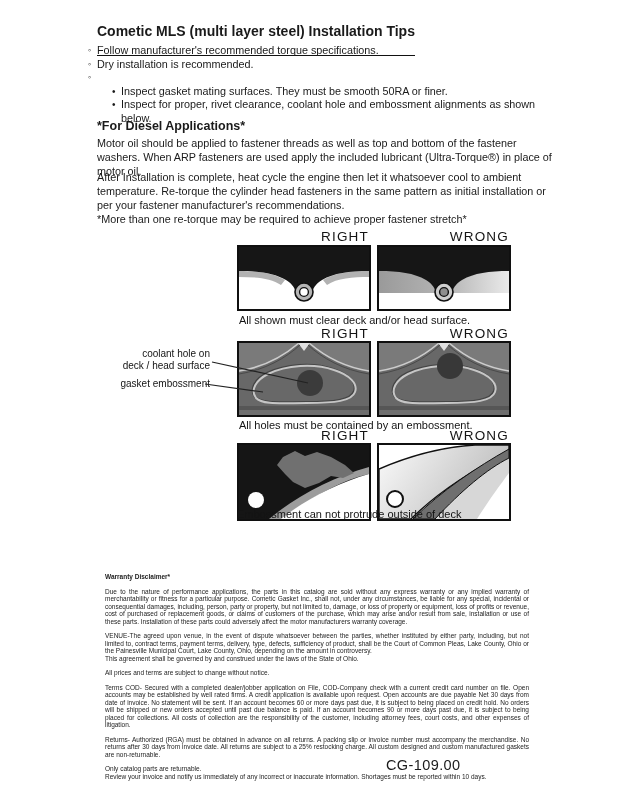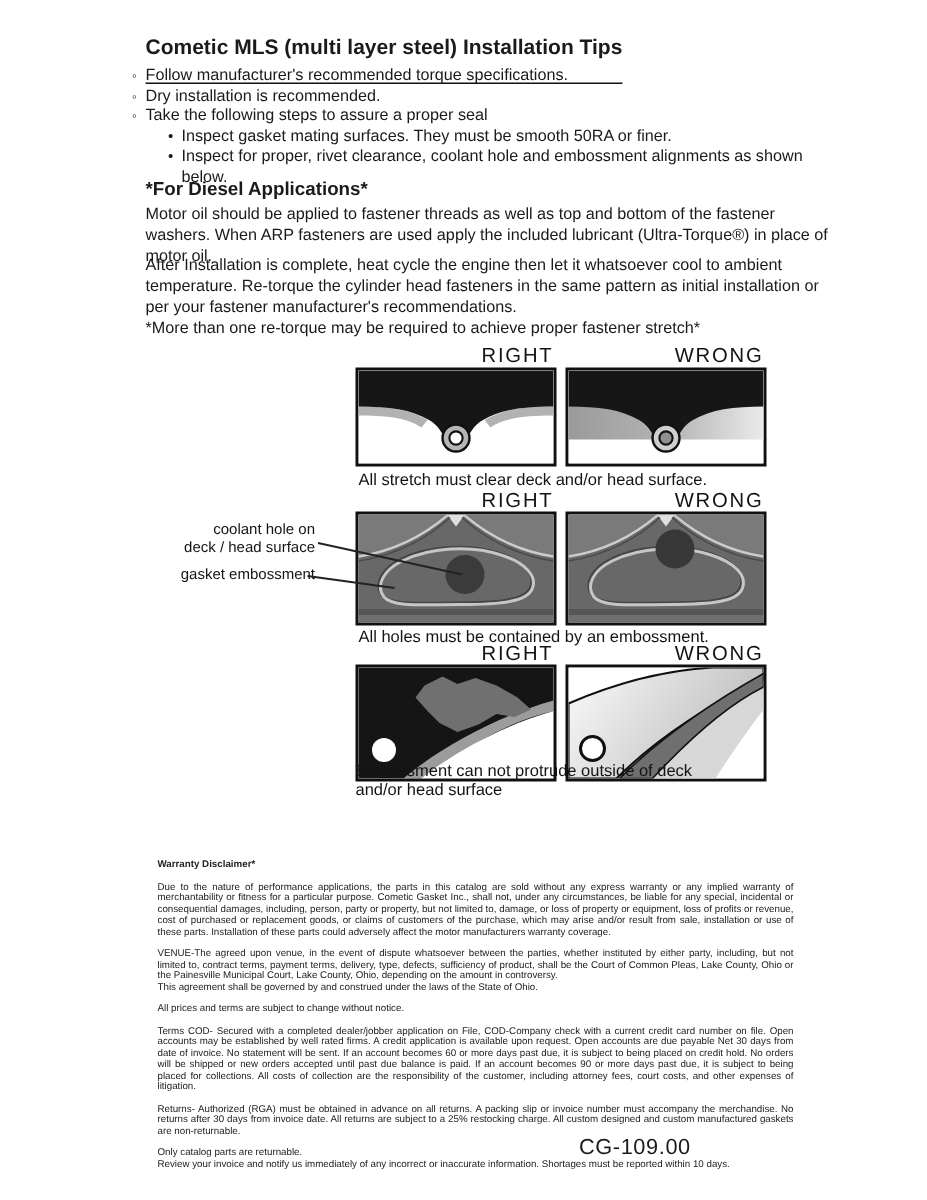--- a/index.html
+++ b/index.html
@@ -40,21 +40,20 @@
     <div class="bullet">
       <span class="mark">◦</span>
       <span>Follow manufacturer's recommended torque specifications.</span>
     </div>
     <div class="bullet">
       <span class="mark">◦</span>
       <span>Dry installation is recommended.</span>
     </div>
     <div class="bullet">
       <span class="mark">◦</span>
-      <span>Take the following steps to assure a proper seal</span>
     </div>
     <div class="bullet sub">
       <span class="mark">•</span>
       <span>Inspect gasket mating surfaces.  They must be smooth 50RA or finer.</span>
     </div>
     <div class="bullet sub">
       <span class="mark">•</span>
       <span>Inspect for proper, rivet clearance, coolant hole and embossment alignments as shown below.</span>
     </div>
   </div>
@@ -86,21 +85,21 @@
             <stop offset="1" stop-color="#eaeaea"></stop>
         </linearGradient>
       </defs>
       <rect width="130" height="62" fill="#ffffff"></rect>
       <rect x="0" y="23" width="130" height="23" fill="url(#g1)"></rect>
       <path d="M0,0 L130,0 L130,24 C110,24 95,26 83,33 C72,39 74,50 65,50 C56,50 58,39 47,33 C35,26 20,24 0,24 Z" fill="#161616"></path>
       <circle cx="65" cy="45" r="9" fill="#cfcfcf" stroke="#111" stroke-width="1.6"></circle>
       <circle cx="65" cy="45" r="4.4" fill="#8f8f8f" stroke="#111" stroke-width="1.4"></circle>
     </svg>
   </div>
-  <div class="abs caption" style="left:239px;top:314px;">All stretch must clear deck and/or head surface.</div>
+  <div class="abs caption" style="left:239px;top:314px;">All shown must clear deck and/or head surface.</div>
 
   <div class="abs dg-label" style="left:235px;top:326px;">RIGHT</div>
   <div class="abs dg-label" style="left:375px;top:326px;">WRONG</div>
 
   <div class="abs sidelabel" style="left:113px;top:348px;width:97px;">
     <div>coolant hole on</div>
     <div>deck / head surface</div>
   </div>
   <div class="abs sidelabel" style="left:108px;top:378px;width:102px;">gasket embossment</div>
 
@@ -166,21 +165,20 @@
       </defs>
       <rect width="130" height="74" fill="#ffffff"></rect>
       <path d="M130,13 C108,24 82,46 56,74 L98,74 C112,52 124,36 130,28 Z" fill="#d7d7d7"></path>
       <path d="M0,24 C30,11 62,2 96,0 L130,0 L130,8 C98,22 60,46 32,74 L0,74 Z" fill="url(#g2)" stroke="#111" stroke-width="1.4"></path>
       <path d="M130,4 C98,22 62,46 34,74 L56,74 C82,46 108,24 130,13 Z" fill="#6f6f6f" stroke="#111" stroke-width="1"></path>
       <circle cx="16" cy="54" r="8" fill="#ffffff" stroke="#111" stroke-width="2"></circle>
     </svg>
   </div>
   <div class="abs caption" style="left:237px;top:508px;">
     <div>Embossment can not protrude outside of deck</div>
-    <div>and/or head surface</div>
   </div>
 
   <div class="abs warranty">
     <div class="wh">Warranty Disclaimer*</div>
     <p>Due to the nature of performance applications, the parts in this catalog are sold without any express warranty or any implied warranty of merchantability or fitness for a particular purpose.  Cometic Gasket Inc., shall not, under any circumstances, be liable for any special, incidental or consequential damages, including, person, party or property, but not limited to, damage, or loss of property or equipment, loss of profits or revenue, cost of purchased or replacement goods, or claims of customers of the purchase, which may arise and/or result from sale, installation or use of these parts.  Installation of these parts could adversely affect the motor manufacturers warranty coverage.</p>
     <p class="tight">VENUE-The agreed upon venue, in the event of dispute whatsoever between the parties, whether instituted by either party, including, but not limited to, contract terms, payment terms, delivery, type, defects, sufficiency of product, shall be the Court of Common Pleas, Lake County, Ohio or the Painesville Municipal Court, Lake County, Ohio, depending on the amount in controversy.</p>
     <p>This agreement shall be governed by and construed under the laws of the State of Ohio.</p>
     <p>All prices and terms are subject to change without notice.</p>
     <p>Terms COD- Secured with a completed dealer/jobber application on File, COD-Company check with a current credit card number on file.  Open accounts may be established by well rated firms.  A credit application is available upon request.  Open accounts are due payable Net 30 days from date of invoice.  No statement will be sent.  If an account becomes 60 or more days past due, it is subject to being placed on credit hold.  No orders will be shipped or new orders accepted until past due balance is paid.  If an account becomes 90 or more days past due, it is subject to being placed for collections.  All costs of collection are the responsibility of the customer, including attorney fees, court costs, and other expenses of litigation.</p>
     <p>Returns- Authorized (RGA) must be obtained in advance on all returns.  A packing slip or invoice number must accompany the merchandise.  No returns after 30 days from invoice date.  All returns are subject to a 25% restocking charge.  All custom designed and custom manufactured gaskets are non-returnable.</p>

